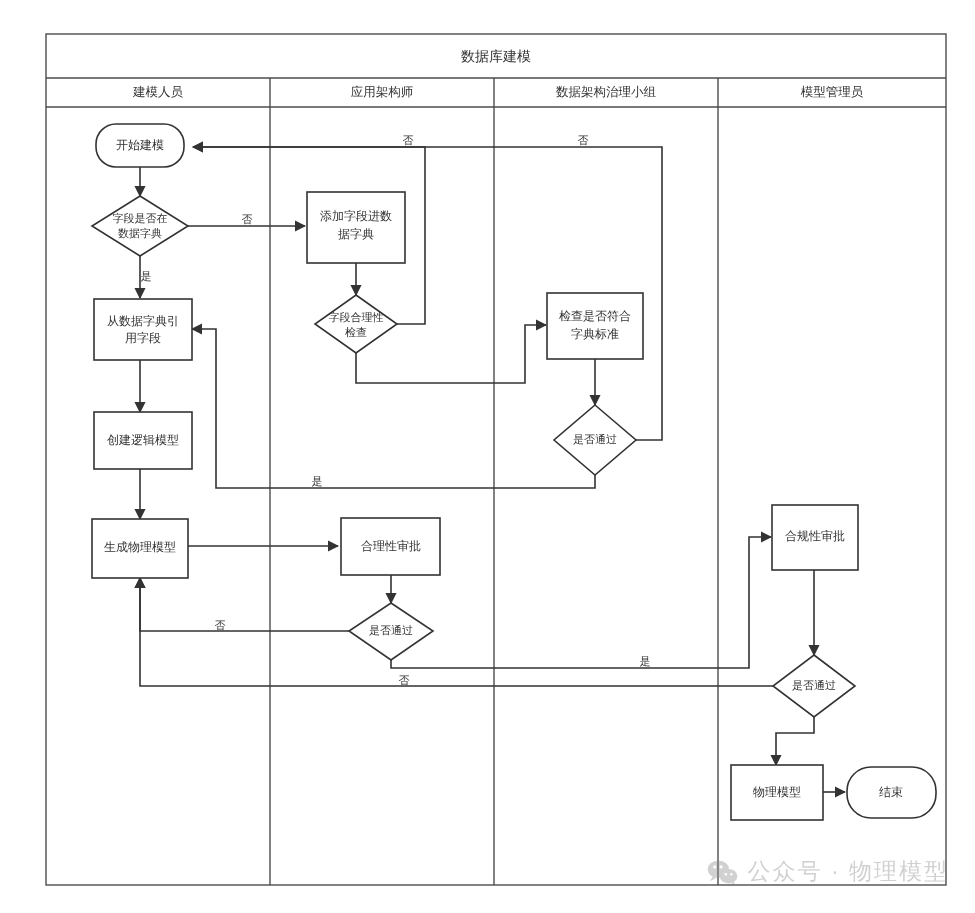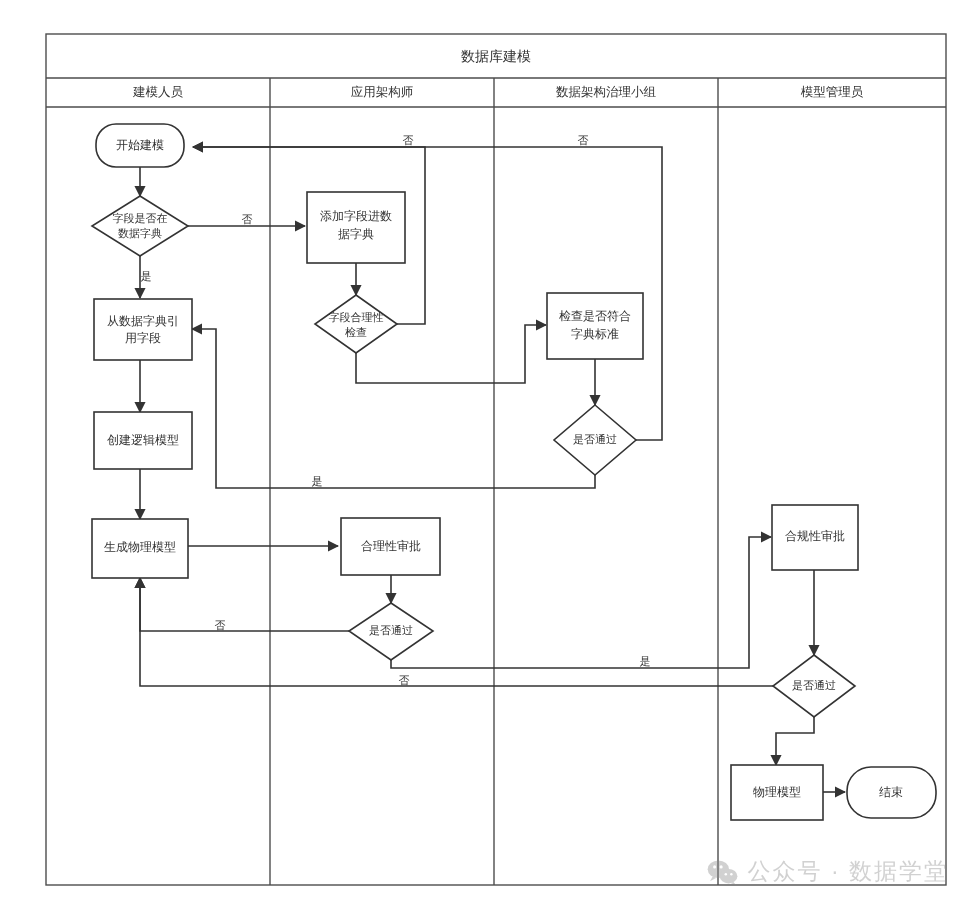--- a/index.html
+++ b/index.html
@@ -241,16 +241,16 @@
     <svg class="wm-icon" viewBox="0 0 34 28">
       <ellipse cx="12" cy="11" rx="11.5" ry="9.5" fill="#8d8d8d"></ellipse>
       <path d="M 6 18.5 L 3 24 L 9.5 20.5 Z" fill="#8d8d8d"></path>
       <circle cx="8" cy="8.5" r="1.7" fill="#ffffff"></circle>
       <circle cx="15" cy="8.5" r="1.7" fill="#ffffff"></circle>
       <ellipse cx="23" cy="18.5" rx="9.5" ry="7.8" fill="#8d8d8d"></ellipse>
       <path d="M 28 24.5 L 31 28 L 25.5 26 Z" fill="#8d8d8d"></path>
       <circle cx="20" cy="16.5" r="1.35" fill="#ffffff"></circle>
       <circle cx="26" cy="16.5" r="1.35" fill="#ffffff"></circle>
     </svg>
-    <span class="wm-text">公众号 · 数据学堂</span>
+    <span class="wm-text">公众号 · 物理模型</span>
   </div>
 
 </div>
 
 </body></html>

